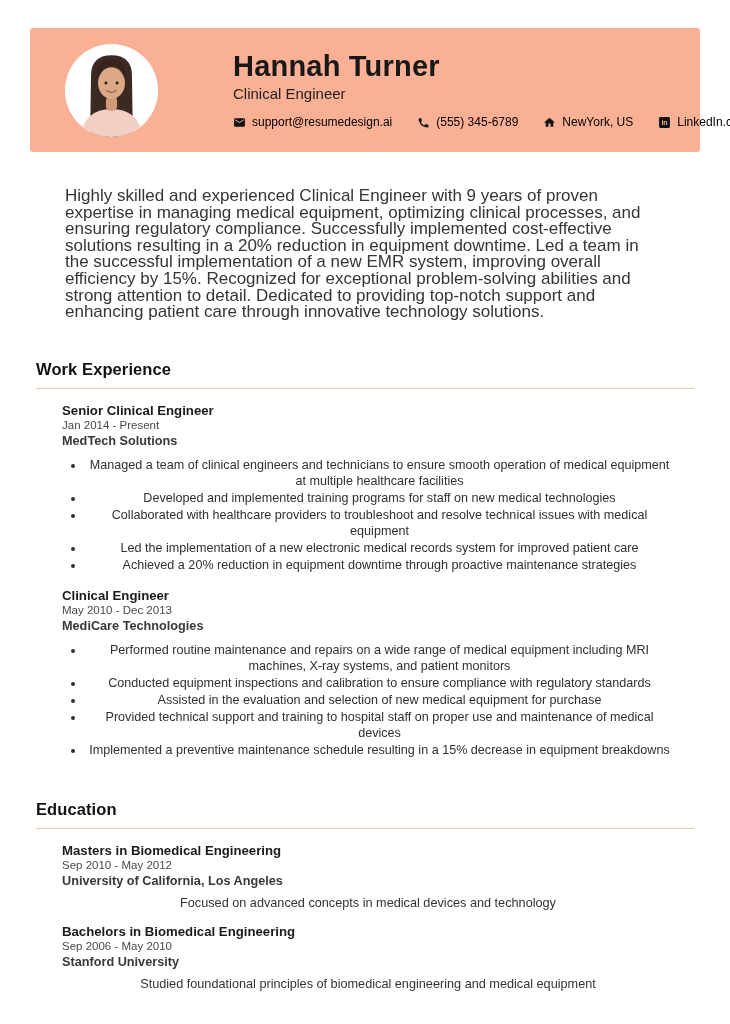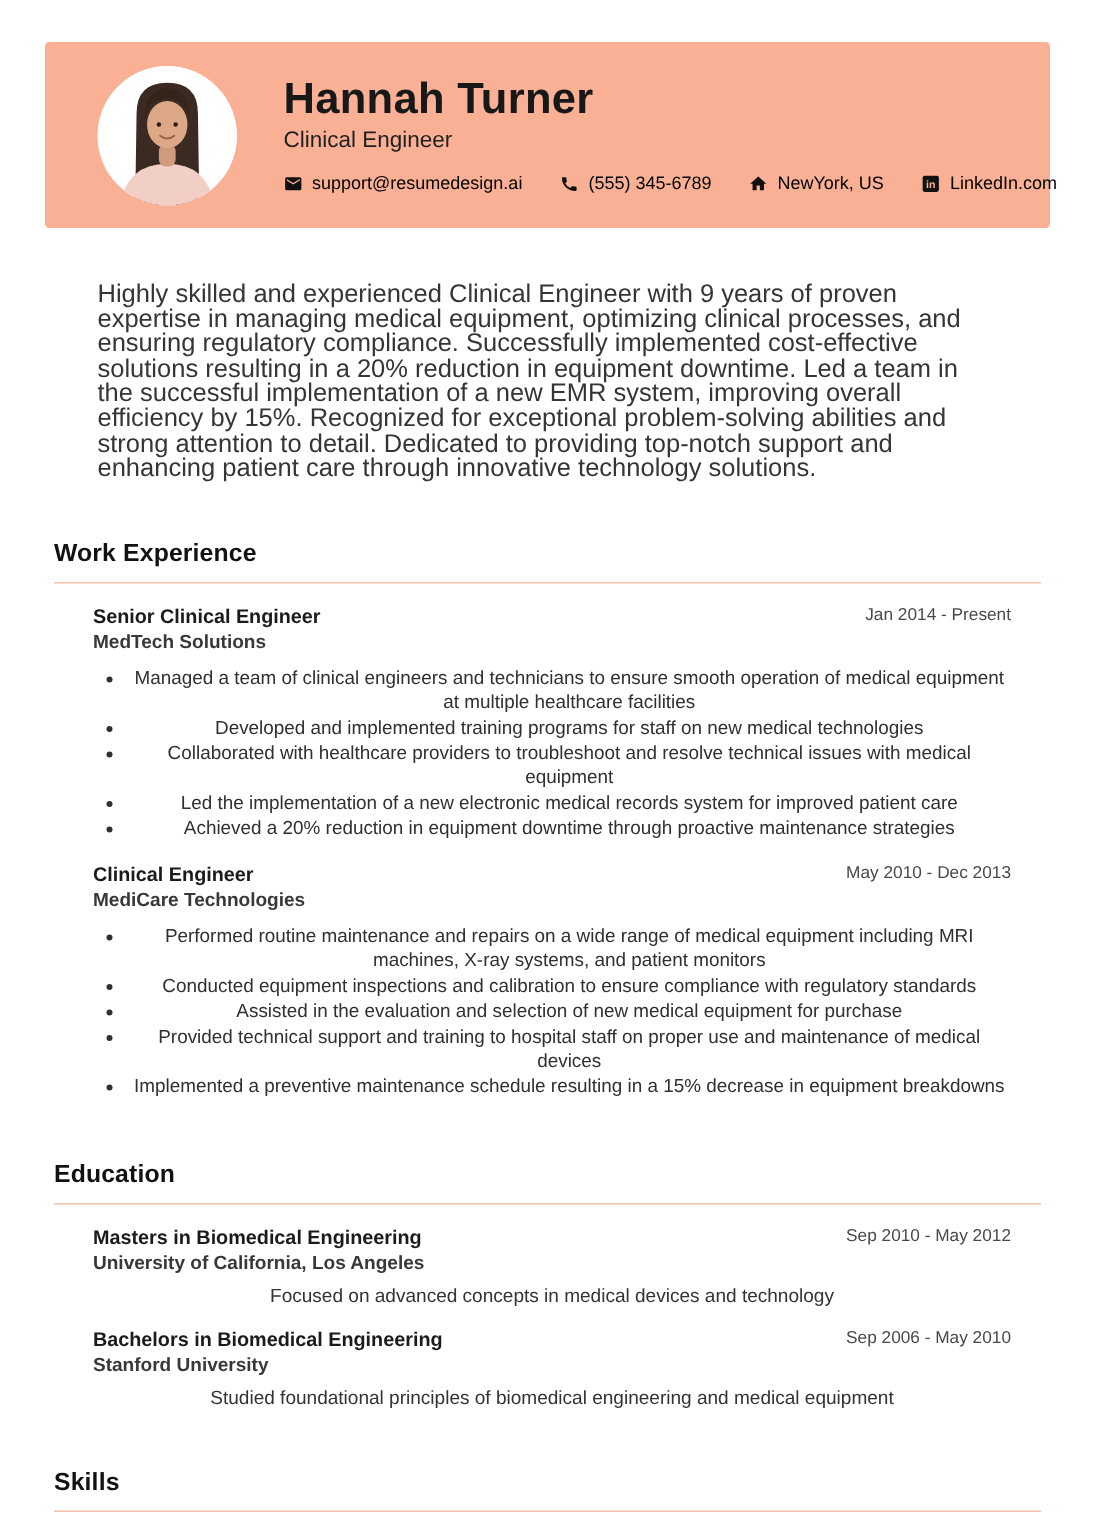--- a/index.html
+++ b/index.html
@@ -12,20 +12,21 @@
   .page { position:relative; width:730px; height:1024px; background:#fff; }
 
   
   .header {
     margin:28px 30px 0 30px;
     height:124px;
     background:var(--header-bg, #fab094);
     border-radius:3px;
     display:flex;
     align-items:center;
+    gap:44px;
   }
   .avatar {
     flex:none;
     width:93px; height:93px;
     margin-left:35px;
     border-radius:50%;
     background:#ffffff;
     overflow:hidden;
   }
   .avatar svg { width:100%; height:100%; display:block; }
@@ -76,21 +77,21 @@
   }
   .rule {
     border:none;
     border-top:1.4px solid var(--rule, #f2c3a9);
     margin:9px 0 0 0;
   }
 
   
   .entries { margin:0 20px 0 26px; }
   .entry { margin-top:14px; }
-  .entry-head { display:flex; justify-content:space-between; align-items:flex-start; }
+  .entry-head { display:flex; justify-content:space-between; align-items:flex-start;flex-direction:column; }
   .entry-title { font-size:13.2px; font-weight:700; color:#1b1b1b; }
   .entry-date { font-size:11.5px; color:#494949; padding-top:1px; }
   .entry-company { margin-top:3px; font-size:12.7px; color:#383838;font-weight:bold; }
   .entry-desc { margin-top:8px; font-size:12.7px; color:#333;text-align:center; }
   ul.bullets {
     margin:9px 0 0 0;
     padding-left:23px;
   }
   ul.bullets li {
     font-size:12.6px;

